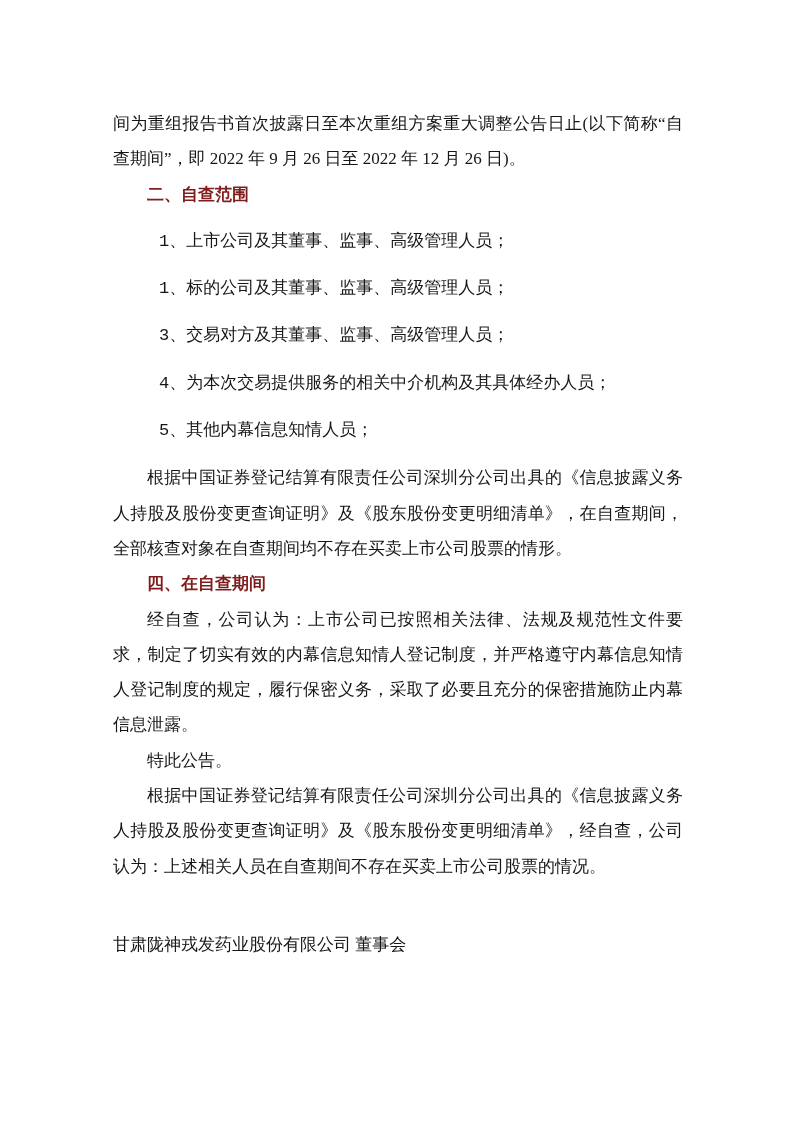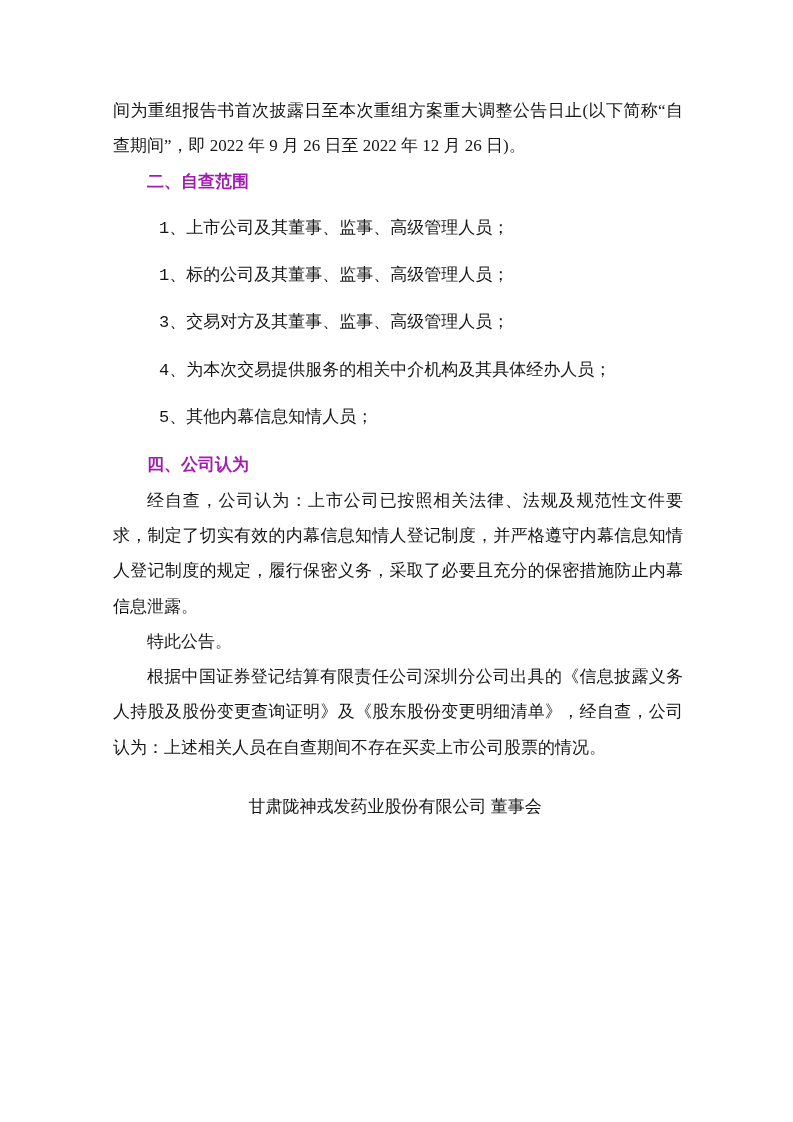--- a/index.html
+++ b/index.html
@@ -9,50 +9,50 @@
     height: 1122px;
     margin: 0 auto;
     background: #ffffff;
     overflow: hidden;
     font-family: "Liberation Serif", "DejaVu Serif", serif;
     color: #161616;
   }
   .text-col {
     position: absolute;
     left: 113px;
-    top: 93px;
+    top: 106px;
     width: 570px;
     font-size: 17px;
     line-height: 35.3px;
     text-align: justify;
   }
   .para {
     margin: 0;
     text-indent: 2em;
   }
   .para.continuation {
     text-indent: 0;
   }
   .heading {
     margin: 0;
     font-size: 17px;
     line-height: 35.3px;
     font-weight: bold;
     text-indent: 2em;
     text-align: left;
-    color: #a21caf;
+    color: #7f1d1d;
   }
   .list-item {
     margin: 12px;
     text-indent: 2em;
     font-family: Liberation Mono, monospace;
   }
   .sig-block {
-    margin-top: 24px;
-    text-align: center;
+    margin-top: 43px;
+    text-align: left;
     padding-right: 6px;
   }
   .sig-line {
     margin: 0;
     text-indent: 0;
     line-height: 35.3px;
   }
 </style>
 </head>
 <body>
@@ -65,22 +65,23 @@
     <p class="heading">二、自查范围</p>
 
 
     <p class="list-item">1、上市公司及其董事、监事、高级管理人员；</p>
     <p class="list-item">1、标的公司及其董事、监事、高级管理人员；</p>
     <p class="list-item">3、交易对方及其董事、监事、高级管理人员；</p>
     <p class="list-item">4、为本次交易提供服务的相关中介机构及其具体经办人员；</p>
     <p class="list-item">5、其他内幕信息知情人员；</p>
 
 
+    <p class="para">根据中国证券登记结算有限责任公司深圳分公司出具的《信息披露义务人持股及股份变更查询证明》及《股东股份变更明细清单》，在自查期间，全部核查对象在自查期间均不存在买卖上市公司股票的情形。</p>
 
-    <p class="heading">四、公司认为</p>
+    <p class="heading">四、在自查期间</p>
 
     <p class="para">经自查，公司认为：上市公司已按照相关法律、法规及规范性文件要求，制定了切实有效的内幕信息知情人登记制度，并严格遵守内幕信息知情人登记制度的规定，履行保密义务，采取了必要且充分的保密措施防止内幕信息泄露。</p>
 
     <p class="para">特此公告。</p>
 
     <p class="para">根据中国证券登记结算有限责任公司深圳分公司出具的《信息披露义务人持股及股份变更查询证明》及《股东股份变更明细清单》，经自查，公司认为：上述相关人员在自查期间不存在买卖上市公司股票的情况。</p>
 
     <div class="sig-block">
       <p class="sig-line">甘肃陇神戎发药业股份有限公司  董事会</p>
     </div>

